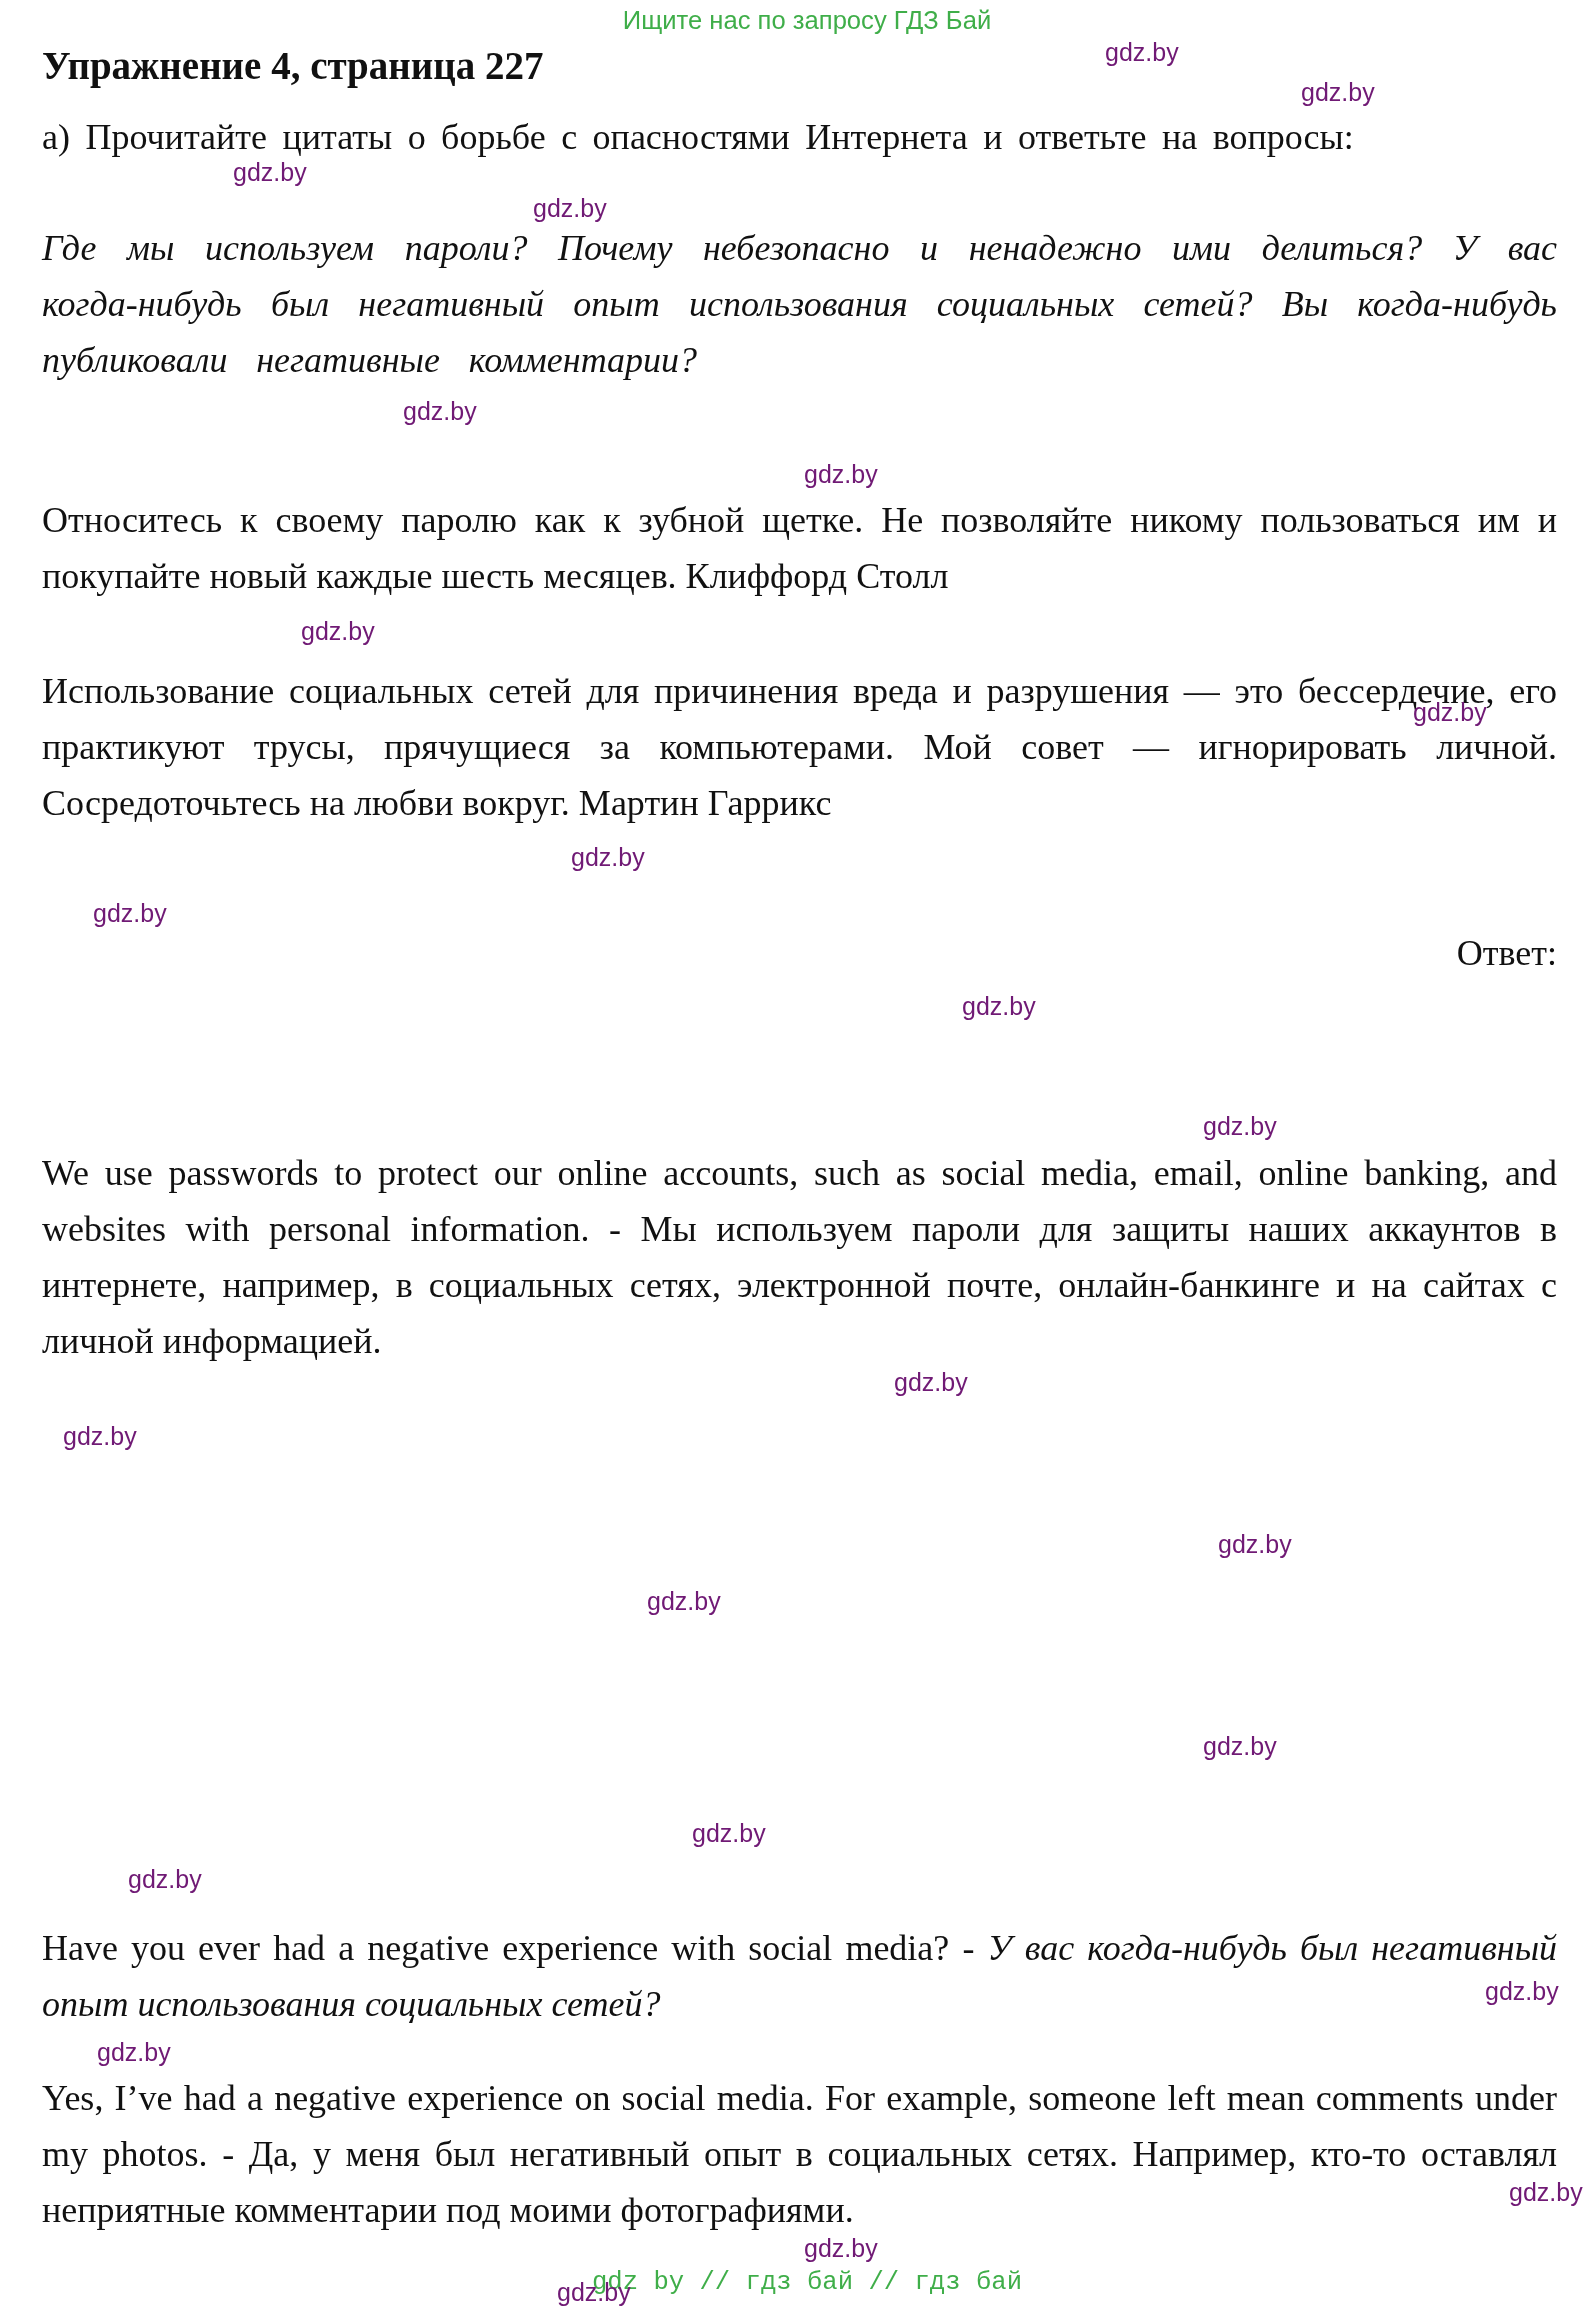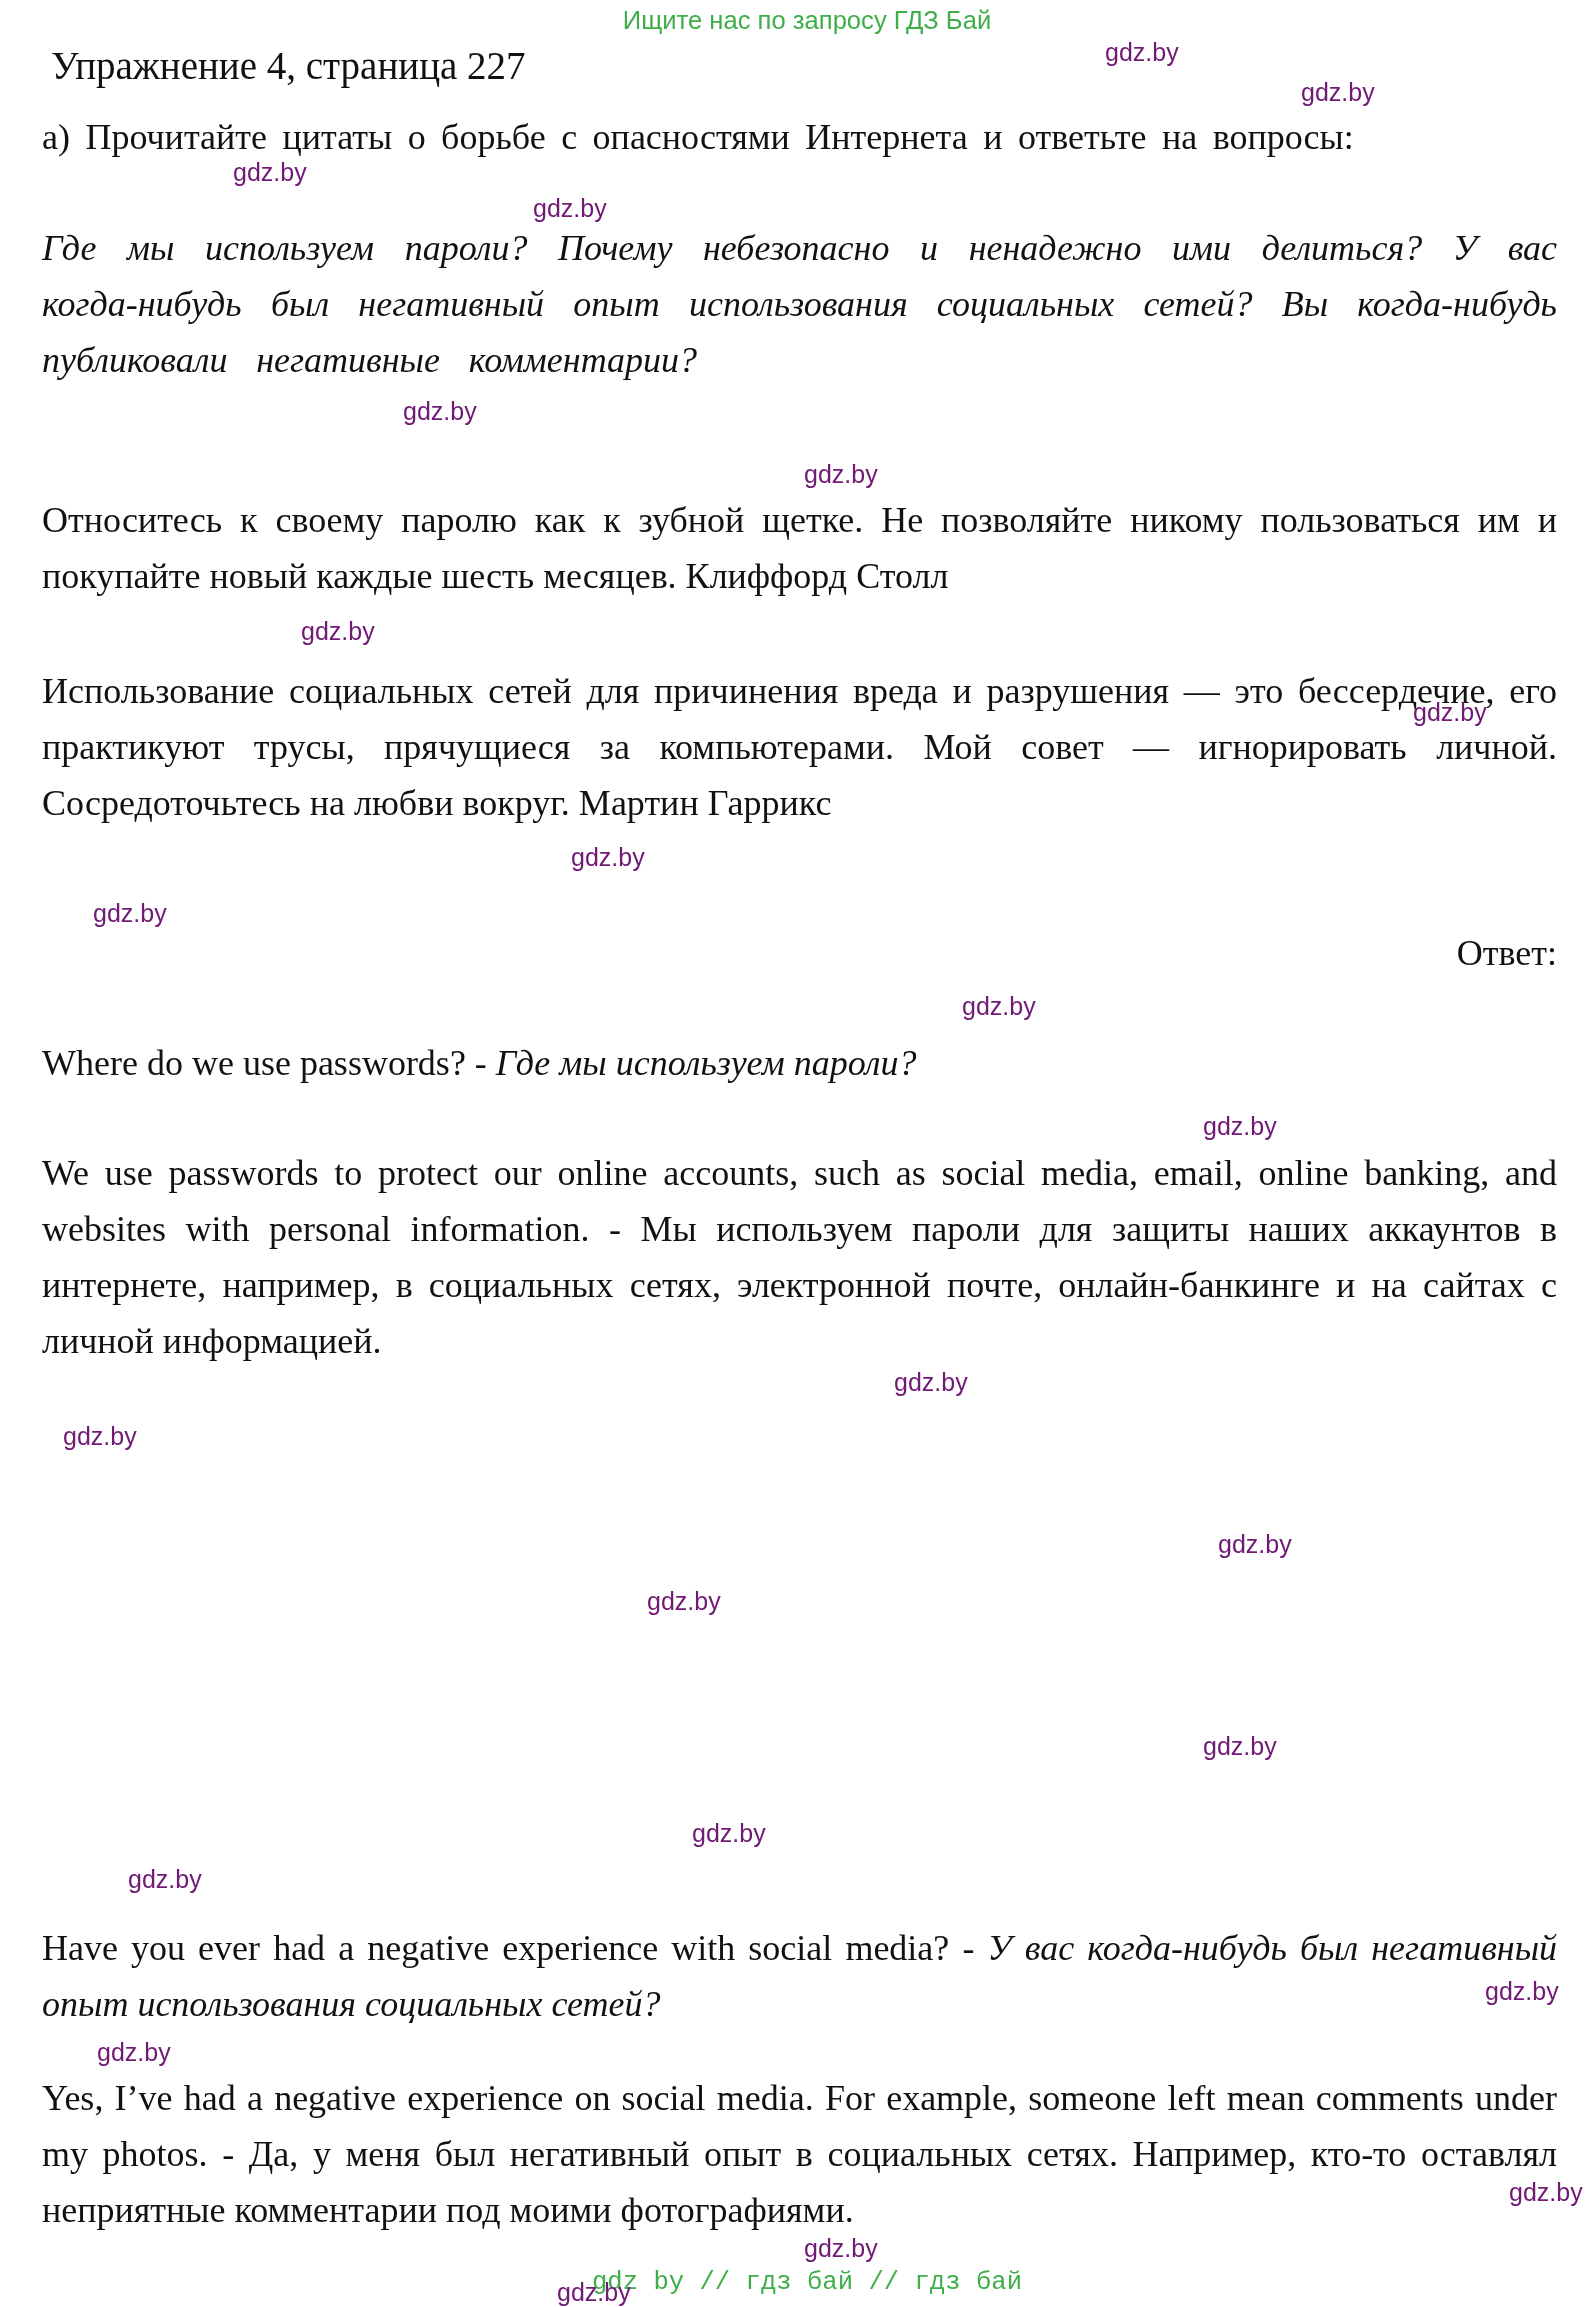--- a/index.html
+++ b/index.html
@@ -27,24 +27,24 @@
     color: #3fae49;
     font-size: 25.6px;
     line-height: 29px;
     margin-left: 20px;
   }
   .banner.top { top: 6.4px; }
   .banner.bottom { top: 2268px; font-family: Liberation Mono, monospace; }
   .title {
     position: absolute;
     top: 42px;
-    left: 51px;
+    left: 42px;
     margin: 0;
     font-size: 39px;
-    font-weight: 400;
+    font-weight: 700;
     line-height: 48px;
   }
   .para {
     position: absolute;
     left: 42px;
     right: 37px;
     margin: 0;
     text-align: justify;
   }
   .intro { top: 109px; word-spacing: 0.18em; }
@@ -84,21 +84,20 @@
   <p class="para intro">а) Прочитайте цитаты о борьбе с опасностями Интернета и ответьте на вопросы:</p>
 
   <p class="para questions">Где мы используем пароли? Почему небезопасно и ненадежно ими делиться? У вас когда-нибудь был негативный опыт использования социальных сетей? Вы когда-нибудь публиковали негативные комментарии?</p>
 
   <p class="para quote1">Относитесь к своему паролю как к зубной щетке. Не позволяйте никому пользоваться им и покупайте новый каждые шесть месяцев. Клиффорд Столл</p>
 
   <p class="para quote2">Использование социальных сетей для причинения вреда и разрушения — это бессердечие, его практикуют трусы, прячущиеся за компьютерами. Мой совет — игнорировать личной. Сосредоточьтесь на любви вокруг. Мартин Гаррикс</p>
 
   <p class="para answer-label">Ответ:</p>
 
-  <p class="para q q1"><span>Where do we use passwords? -</span> <i>Где мы используем пароли?</i></p>
   <p class="para a a1">We use passwords to protect our online accounts, such as social media, email, online banking, and websites with personal information. - Мы используем пароли для защиты наших аккаунтов в интернете, например, в социальных сетях, электронной почте, онлайн-банкинге и на сайтах с личной информацией.</p>
 
 
   <p class="para q q3"><span>Have you ever had a negative experience with social media? -</span> <i>У вас когда-нибудь был негативный опыт использования социальных сетей?</i></p>
   <p class="para a a3">Yes, I’ve had a negative experience on social media. For example, someone left mean comments under my photos. - Да, у меня был негативный опыт в социальных сетях. Например, кто-то оставлял неприятные комментарии под моими фотографиями.</p>
 
   <div class="banner bottom">gdz by  //  гдз бай  //  гдз бай</div>
 
   <span class="wm" style="left:1105px;top:40px">gdz.by</span>
   <span class="wm" style="left:1301px;top:80px">gdz.by</span>

